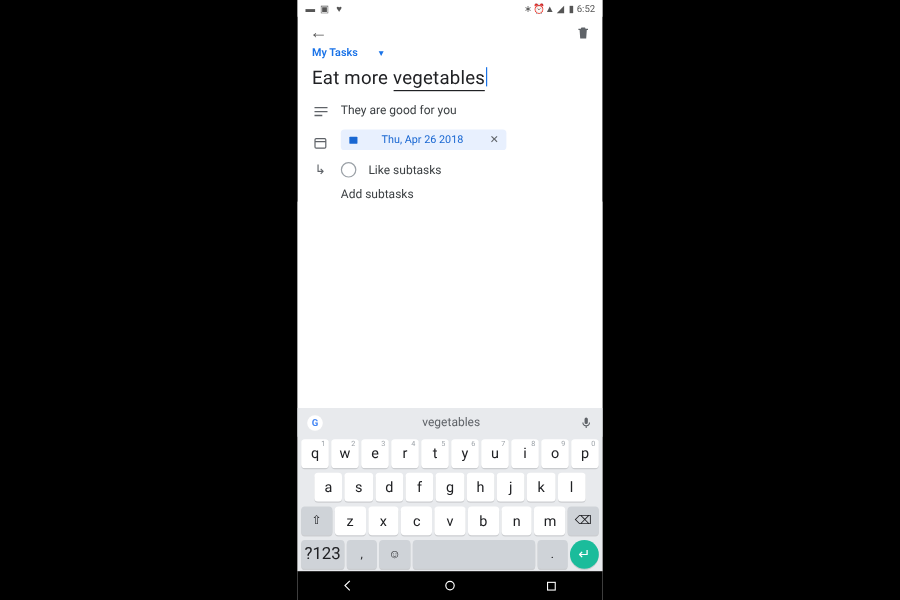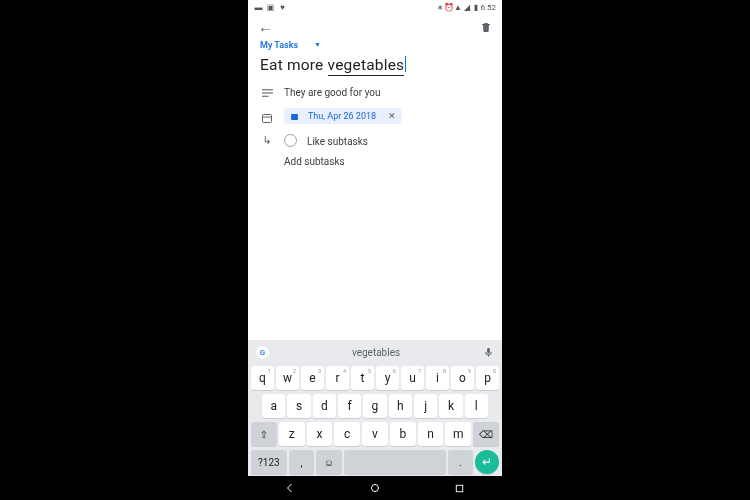--- a/index.html
+++ b/index.html
@@ -10,39 +10,39 @@
   .topbar{height:26px;display:flex;align-items:center;padding:0 10px}
   .spacer{flex:1}
   .arrow{font-size:15px;color:#555;line-height:1}
   .trash{font-size:11px;color:#555}
   .listsel{padding:0 12px 4px;font-size:9px;color:#1a73e8;font-weight:600;display:flex;align-items:center;gap:16px}
   .title{padding:2px 12px 8px;font-size:15.5px;font-weight:400;color:#202124;letter-spacing:.2px}
   .title .under{border-bottom:1.5px solid #202124;padding-bottom:1px}
   .cursor{display:inline-block;width:1px;height:16px;background:#1a73e8;vertical-align:-2px;margin-left:1px}
   .row{display:flex;align-items:flex-end;gap:10px;padding:5px 12px;font-size:10px;color:#3c4043}
   .row .lead{width:14px;color:#5f6368;font-size:11px;display:flex;justify-content:center}
-  .chip{display:inline-flex;align-items:center;gap:9px;background:#e8f0fe;border-radius:3px;padding:3px 6px;font-size:9px;color:#1967d2}
+  .chip{display:inline-flex;align-items:center;gap:19px;background:#e8f0fe;border-radius:3px;padding:3px 6px;font-size:9px;color:#1967d2}
   .chip .x{color:#5f6368;font-size:9px;padding-left:3px}
   .radio{width:11px;height:11px;border:1.3px solid #9aa0a6;border-radius:50%}
   .subadd{padding:4px 12px 0 36px;font-size:10px;color:#3c4043}
   .body{flex:1;background:#fff}
   
   .kbd{background:#e8eaed}
   .sugg{height:24px;background:#e8eaed;display:flex;align-items:center;padding:0 8px;font-size:10px;color:#5f6368}
   .sugg .g{width:13px;height:13px;border-radius:50%;background:#fff;display:flex;align-items:center;justify-content:center;font-size:8px;font-weight:700}
   .sugg .word{flex:1;text-align:center;color:#5f6368}
   .sugg .mic{font-size:11px}
   .krow{display:flex;justify-content:center;gap:2px;padding:2px 3px}
   .key{flex:1;height:24px;background:#fff;border-radius:3px;display:flex;align-items:center;justify-content:center;font-size:12px;color:#202124;position:relative;box-shadow:0 1px 0 rgba(0,0,0,.12)}
   .key .num{position:absolute;top:1px;right:3px;font-size:6px;color:#9aa0a6}
   .krow.mid{padding-left:14px;padding-right:14px}
   .key.fn{background:#cfd3d8;font-size:10px}
   .key.space{flex:4;background:#cfd3d8}
   .key.enter{background:#1bbc9b;color:#fff;border-radius:50%;flex:0 0 24px}
-  .key.sym{flex:1.4;font-size:10px}
+  .key.sym{flex:1.4;font-size:14px}
   .navbar{height:24px;background:#000;display:flex;align-items:center;justify-content:space-around;color:#fff;font-size:12px}
   .navbtn{width:14px;height:14px;display:flex;align-items:center;justify-content:center}
   svg{display:block}
 </style>
 </head>
 <body>
 
 <div class="phone">
 
   <div class="status">

